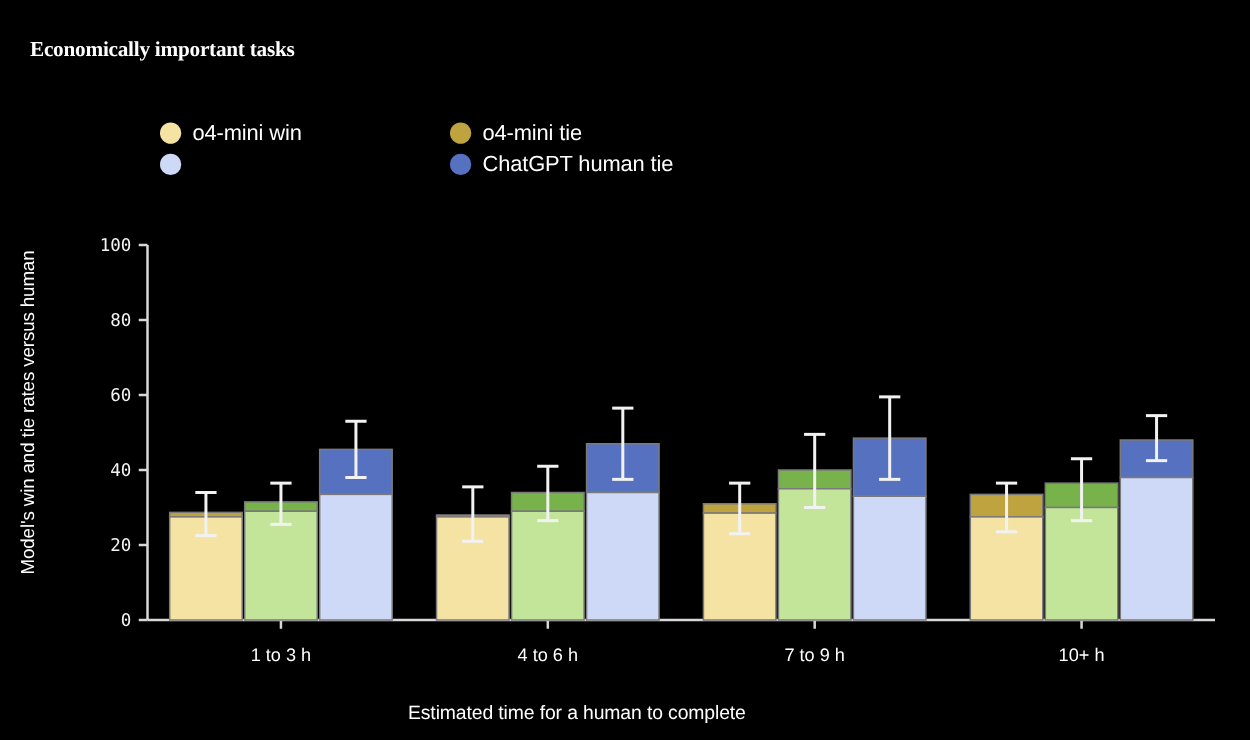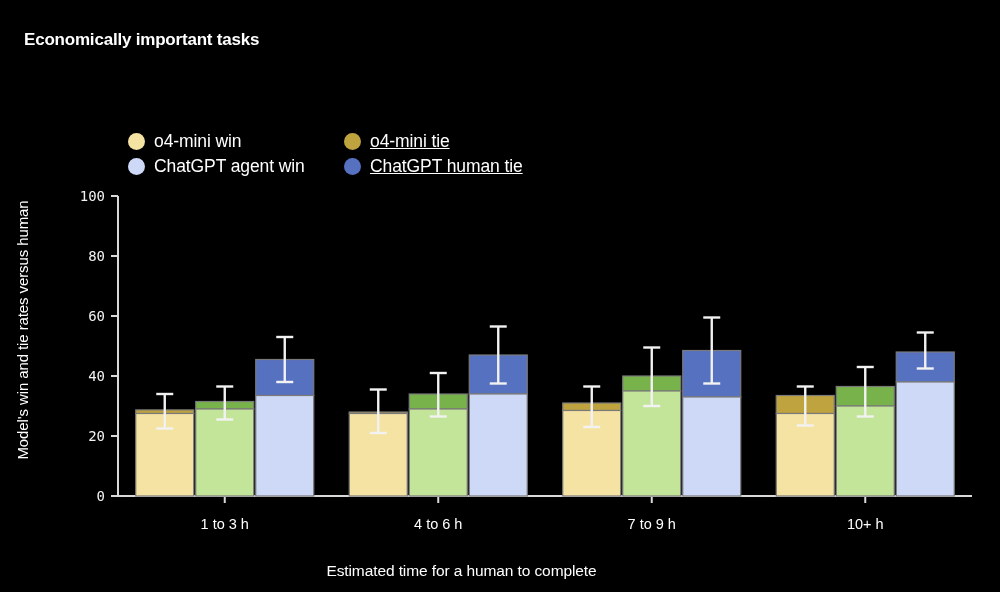--- a/index.html
+++ b/index.html
@@ -26,36 +26,36 @@
   
   .chart-title {
     position: absolute;
     left: 24px;
     top: 30px;
     font-size: 17px;
     font-weight: bold;
     letter-spacing: -0.2px;
     color: #ffffff;
     white-space: nowrap;
+    font-family: Liberation Serif, serif;
   }
 
   
   .legend {
     position: absolute;
     left: 128px;
     top: 94px;
     width: 470px;
   }
   .legend-col {
     position: absolute;
     top: 0;
-    margin-top: 35px;
   }
   .legend-col.col-win  { left: 0px; }
-  .legend-col.col-tie  { left: 216px; text-decoration: underline; }
+  .legend-col.col-tie  { left: 232px; }
 
   .legend-item {
     display: flex;
     align-items: center;
     height: 25px;
     margin-bottom: 0px;
   }
   .legend-swatch {
     width: 17px;
     height: 17px;
@@ -124,21 +124,20 @@
 
   <div class="legend">
 
     <div class="legend-col col-win">
       <div class="legend-item">
         <span class="legend-swatch" style="background:#f5e3a3"></span>
         <span class="legend-label">o4-mini win</span>
       </div>
       <div class="legend-item">
         <span class="legend-swatch" style="background:#cdd9f7"></span>
-        <span class="legend-label">ChatGPT agent win</span>
       </div>
     </div>
 
     <div class="legend-col col-tie">
       <div class="legend-item">
         <span class="legend-swatch" style="background:#bfa33f"></span>
         <span class="legend-label">o4-mini tie</span>
       </div>
       <div class="legend-item">
         <span class="legend-swatch" style="background:#5771c1"></span>

